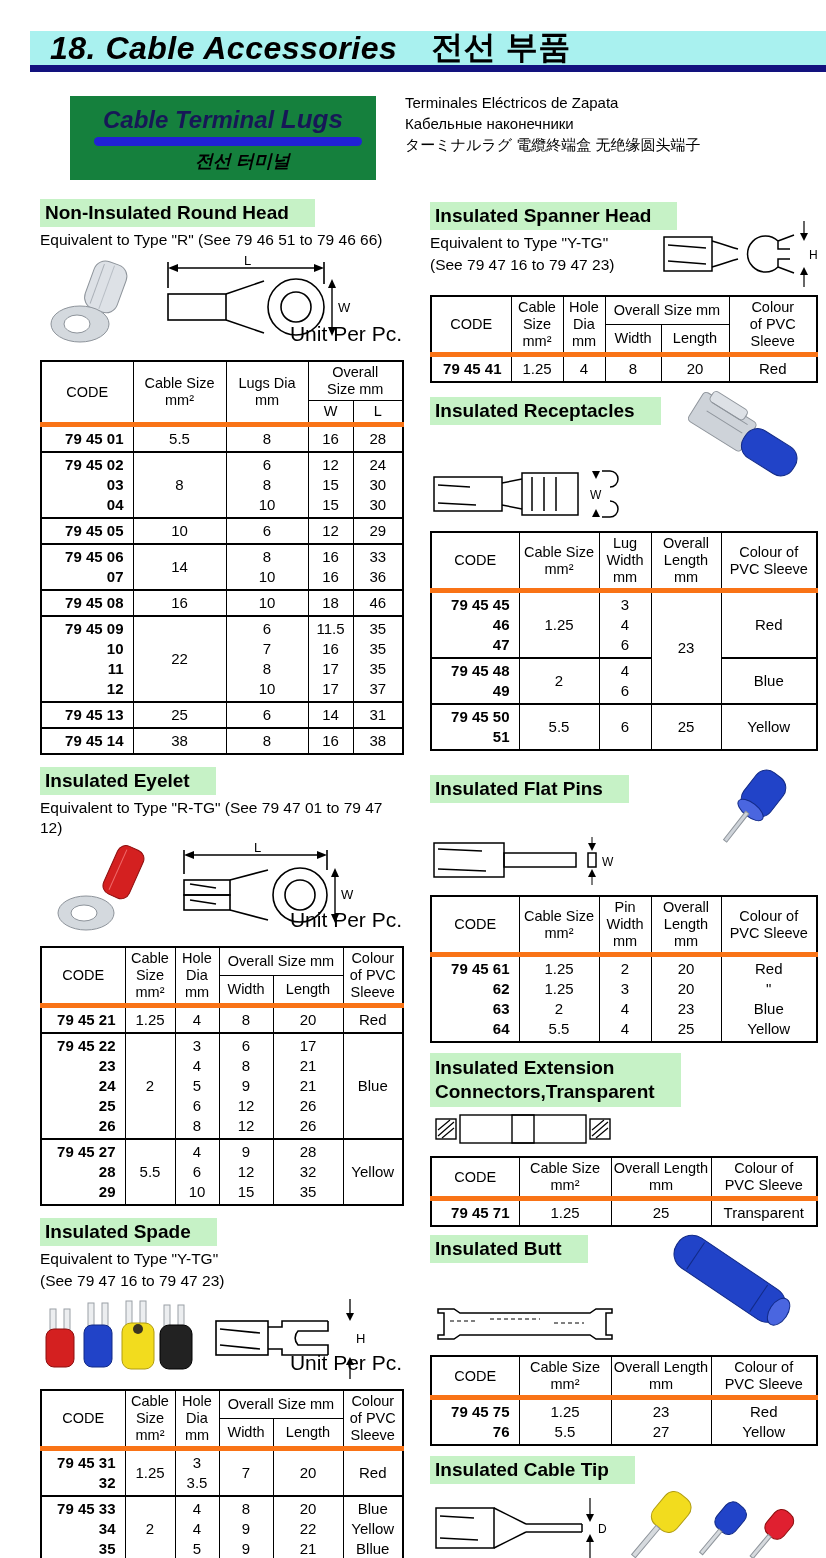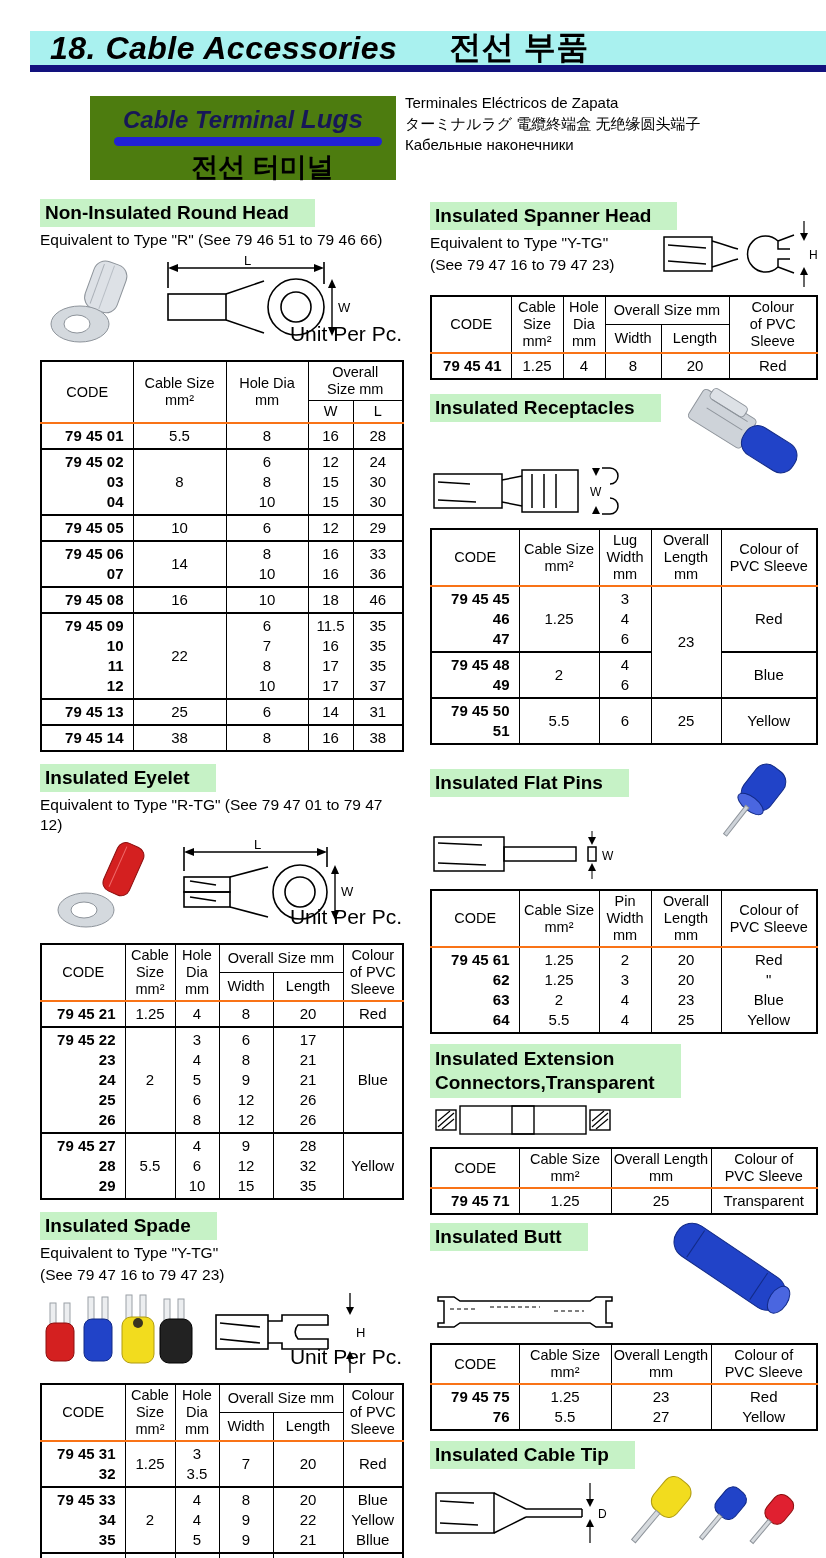--- a/index.html
+++ b/index.html
@@ -1,36 +1,36 @@
 <!DOCTYPE html>
 <html><head>
 <meta charset="utf-8">
 <style>
   html,body{margin:0;padding:0;background:#fff;}
   body{width:826px;height:1558px;position:relative;font-family:"Liberation Sans",sans-serif;color:#000;overflow:hidden;}
   .banner{position:absolute;left:30px;top:31px;right:0;height:41px;background:#a9f1ef;border-bottom:7px solid #12127e;display:flex;align-items:center;padding-left:20px;box-sizing:border-box;}
   .banner span{font-style:italic;font-weight:bold;font-size:32px;letter-spacing:.5px;}
-  .banner .kr{margin-left:52px;font-style:normal;}
-  .brand{position:absolute;left:70px;top:96px;width:306px;height:84px;background:#4d7c0f;text-align:center;margin-left:20px;}
+  .banner .kr{margin-left:34px;font-style:normal;}
+  .brand{position:absolute;left:70px;top:96px;width:306px;height:84px;background:#15803d;text-align:center;}
   .brand-title{margin-top:8px;font-style:italic;font-weight:bold;font-size:24px;color:#171757;}
   .brand-title .big{font-size:26px;}
   .brand-bar{height:9px;background:#2121d6;border-radius:5px;margin:2px 14px 3px 24px;}
-  .brand-sub{font-weight:bold;font-size:27px;padding-left:39px;}
+  .brand-sub{font-style:italic;font-weight:bold;font-size:18px;padding-left:39px;}
   .translations{position:absolute;left:405px;top:92px;font-size:15px;line-height:21px;}
   .col{position:absolute;}
   .col.left{left:40px;top:199px;width:364px;}
   .col.right{left:430px;top:202px;width:388px;}
   h2.hl{display:inline-block;margin:0 0 3px 0;background:#c6f2c6;font-size:19px;font-weight:bold;padding:3px 26px 3px 5px;line-height:22px;}
   .sub{font-size:15.5px;line-height:20px;margin-bottom:2px;}
   .figrow{position:relative;display:flex;align-items:center;gap:8px;}
   .unit{position:absolute;right:2px;bottom:10px;font-size:21px;}
   table{border-collapse:collapse;width:100%;table-layout:fixed;margin-top:4px;}
   th,td{border:1px solid #000;white-space:pre-line;text-align:center;vertical-align:middle;font-size:15px;line-height:20px;padding:2px 2px;}
   table{border:2px solid #000;}
-  thead th{border-bottom:2px solid #f97316;font-weight:normal;font-size:14.5px;line-height:17px;}
+  thead th{border-bottom:5px solid #f97316;font-weight:normal;font-size:14.5px;line-height:17px;}
   tbody tr td{border-top:2px solid #000;}
   td.code{text-align:right;font-weight:bold;padding-right:9px;}
   section{margin-bottom:12px;}
   .headrow{display:flex;align-items:flex-start;justify-content:space-between;}
   svg text{font-family:"Liberation Sans",sans-serif;}
 </style>
 </head>
 <body>
 
 <div class="banner">
@@ -38,22 +38,22 @@
   <span class="kr">전선 부품</span>
 </div>
 
 <div class="brand">
   <div class="brand-title"><span>Cable Terminal</span> <span class="big">Lugs</span></div>
   <div class="brand-bar"></div>
   <div class="brand-sub">전선 터미널</div>
 </div>
 <div class="translations">
   <div>Terminales Eléctricos de Zapata</div>
+  <div>Кабельные наконечники</div>
   <div>ターミナルラグ 電纜終端盒 无绝缘圆头端子</div>
-  <div>Кабельные наконечники</div>
 </div>
 
 <div class="col left">
 
   <section>
     <h2 class="hl">Non-Insulated Round Head</h2>
     <div class="sub">Equivalent to Type "R" (See 79 46 51 to 79 46 66)</div>
     <div class="figrow" style="height:104px;">
       <svg width="112" height="92" viewBox="0 0 112 92">
         <g transform="rotate(20 60 30)">
@@ -91,21 +91,21 @@
           <col style="width:93px">
           <col style="width:82px">
           <col style="width:45px">
           <col>
         </colgroup>
       <thead>
         <tr>
           <th rowspan="2">CODE</th>
           <th rowspan="2">Cable Size
 mm²</th>
-          <th rowspan="2">Hole Dia
+          <th rowspan="2">Lugs Dia
 mm</th>
           <th colspan="2" style="border-bottom:1px solid #000">Overall
 Size mm</th>
         </tr>
         <tr>
           <th>W</th>
           <th>L</th>
         </tr>
       </thead>
       <tbody>

